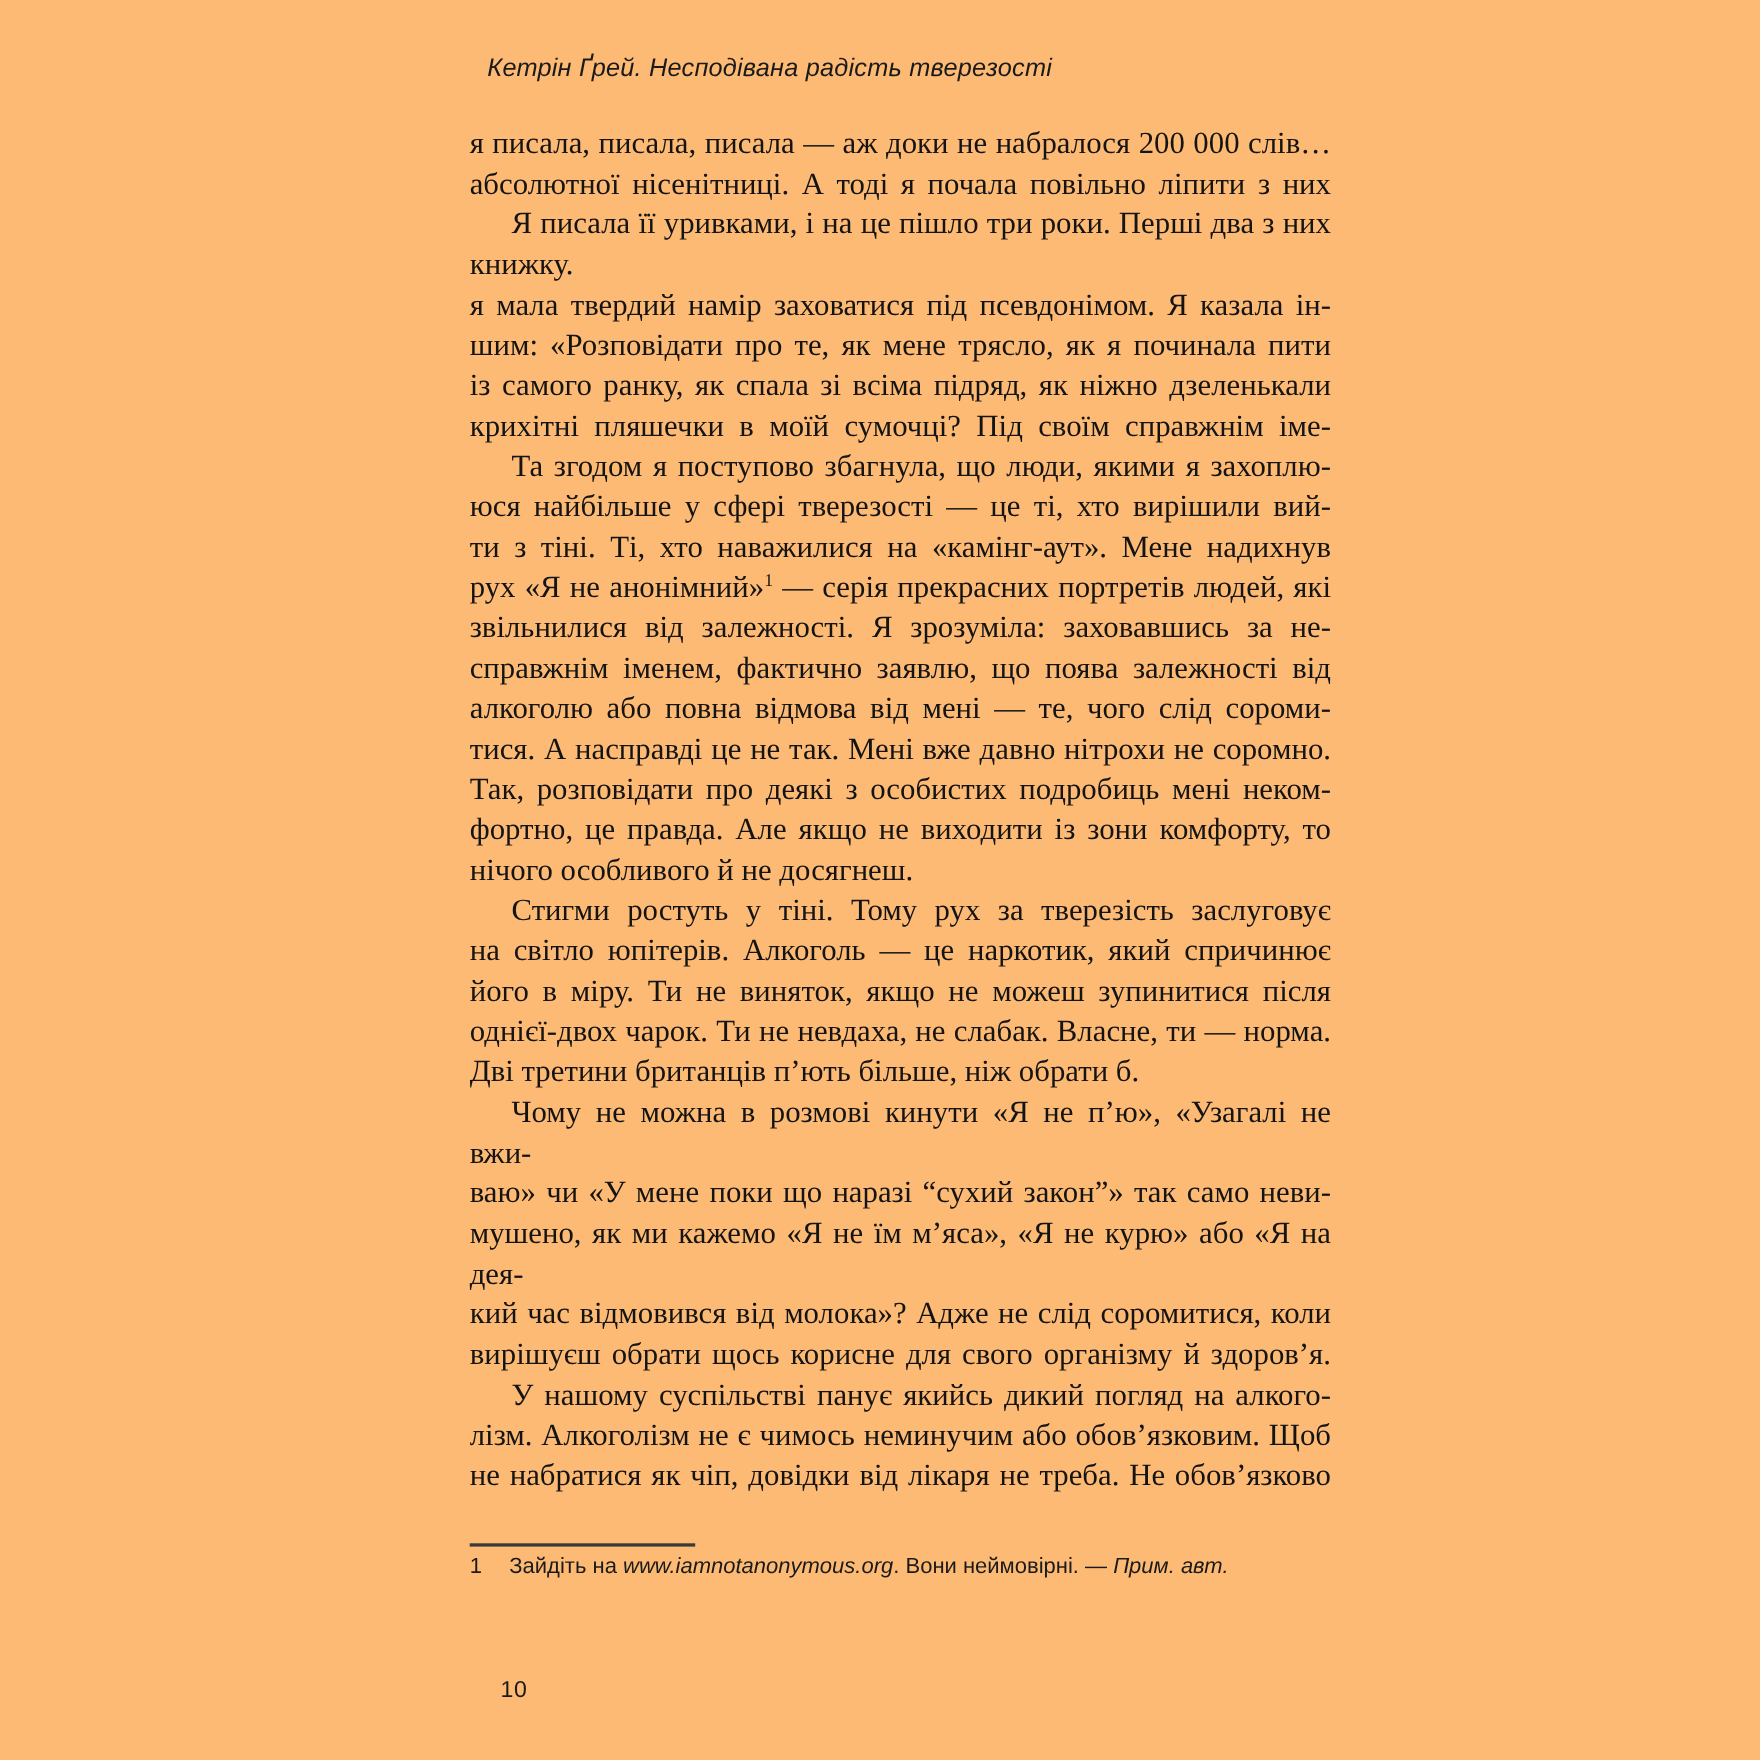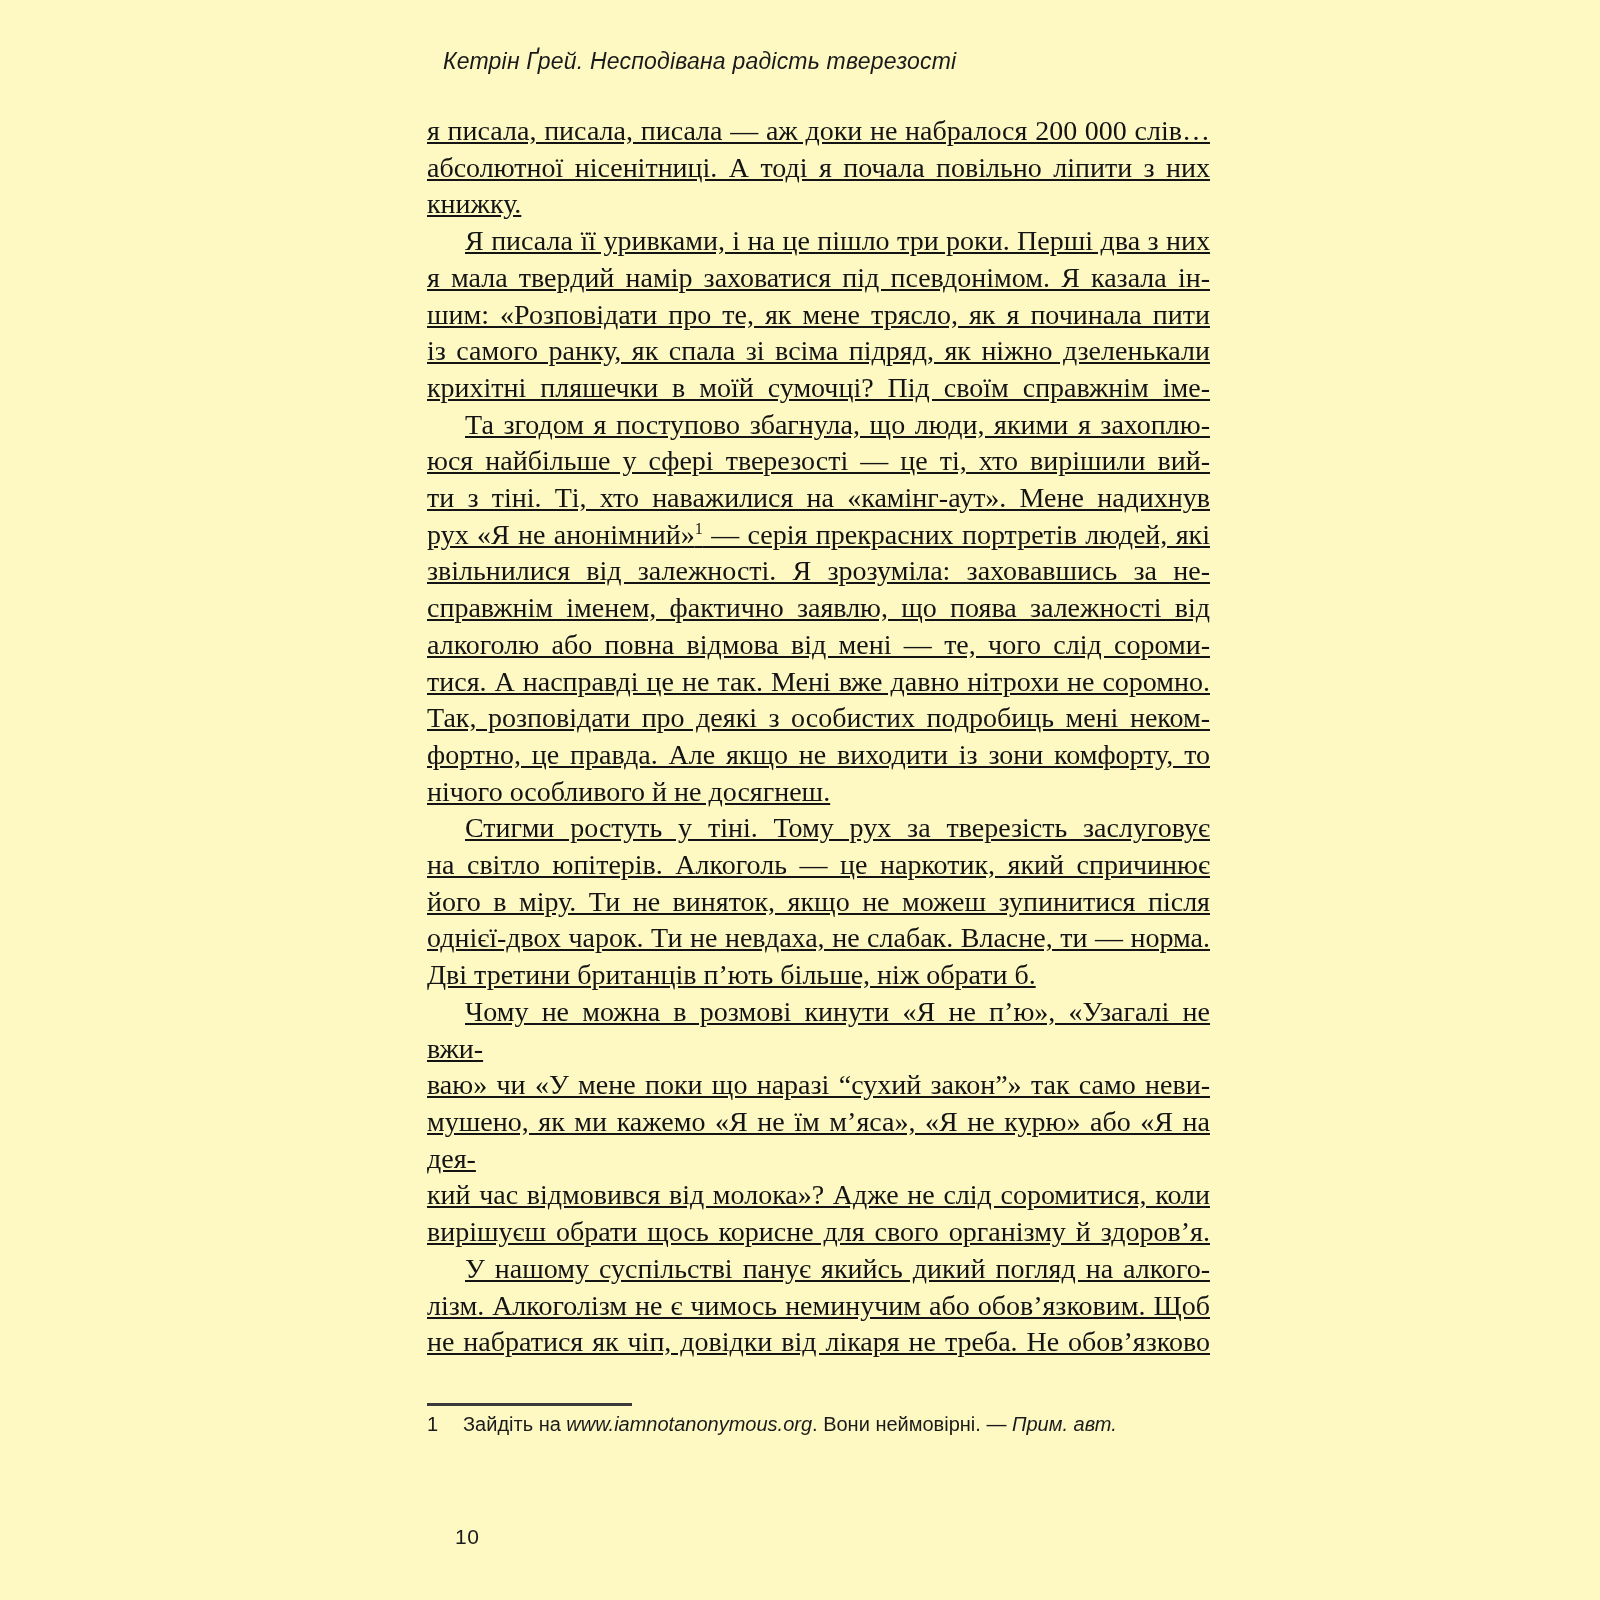--- a/index.html
+++ b/index.html
@@ -4,21 +4,21 @@
 <style>
   html, body {
     margin: 0;
     padding: 0;
     background: #ffffff;
   }
   .page {
     position: relative;
     width: 1600px;
     height: 1600px;
-    background: #fef9c3;
+    background: #fdba74;
     overflow: hidden;
     font-family: "Liberation Serif", serif;
   }
   .running-header {
     position: absolute;
     left: 443px;
     top: 48px;
     font-family: "Liberation Sans", sans-serif;
     font-style: italic;
     font-size: 23px;
@@ -31,21 +31,20 @@
     left: 427px;
     top: 113px;
     width: 783px;
     font-size: 28px;
     line-height: 36.7px;
     color: #141414;
   }
   .line {
     text-align: justify;
     text-align-last: justify;
-    text-decoration: underline;
   }
   .line.para-end {
     text-align-last: left;
   }
   .line.indent {
     text-indent: 38px;
   }
   .sc {
     font-size: 0.8em;
     letter-spacing: 0.08em;
@@ -94,22 +93,22 @@
 </head>
 <body>
 
 <div class="page">
 
   <div class="running-header">Кетрін Ґрей. Несподівана радість тверезості</div>
 
   <div class="body-text">
       <div class="line"><span>я писала, писала, писала — аж доки не набралося 200 000 слів…</span></div>
       <div class="line"><span>абсолютної нісенітниці. А тоді я почала повільно ліпити з них</span></div>
+      <div class="line indent"><span>Я писала її уривками, і на це пішло три роки. Перші два з них</span></div>
       <div class="line para-end"><span>книжку.</span></div>
-      <div class="line indent"><span>Я писала її уривками, і на це пішло три роки. Перші два з них</span></div>
       <div class="line"><span>я мала твердий намір заховатися під псевдонімом. Я казала ін-</span></div>
       <div class="line"><span>шим: «Розповідати про те, як мене трясло, як я починала пити</span></div>
       <div class="line"><span>із самого ранку, як спала зі всіма підряд, як ніжно дзеленькали</span></div>
       <div class="line"><span>крихітні пляшечки в моїй сумочці? Під своїм справжнім іме-</span></div>
       <div class="line indent"><span>Та згодом я поступово збагнула, що люди, якими я захоплю-</span></div>
       <div class="line"><span>юся найбільше у сфері тверезості — це ті, хто вирішили вий-</span></div>
       <div class="line"><span>ти з тіні. Ті, хто наважилися на «камінг-аут». Мене надихнув</span></div>
       <div class="line"><span>рух «Я не анонімний»</span><span class="sup">1</span><span> — серія прекрасних портретів людей, які</span></div>
       <div class="line"><span>звільнилися від залежності. Я зрозуміла: заховавшись за не-</span></div>
       <div class="line"><span>справжнім іменем, фактично заявлю, що поява залежності від</span></div>

